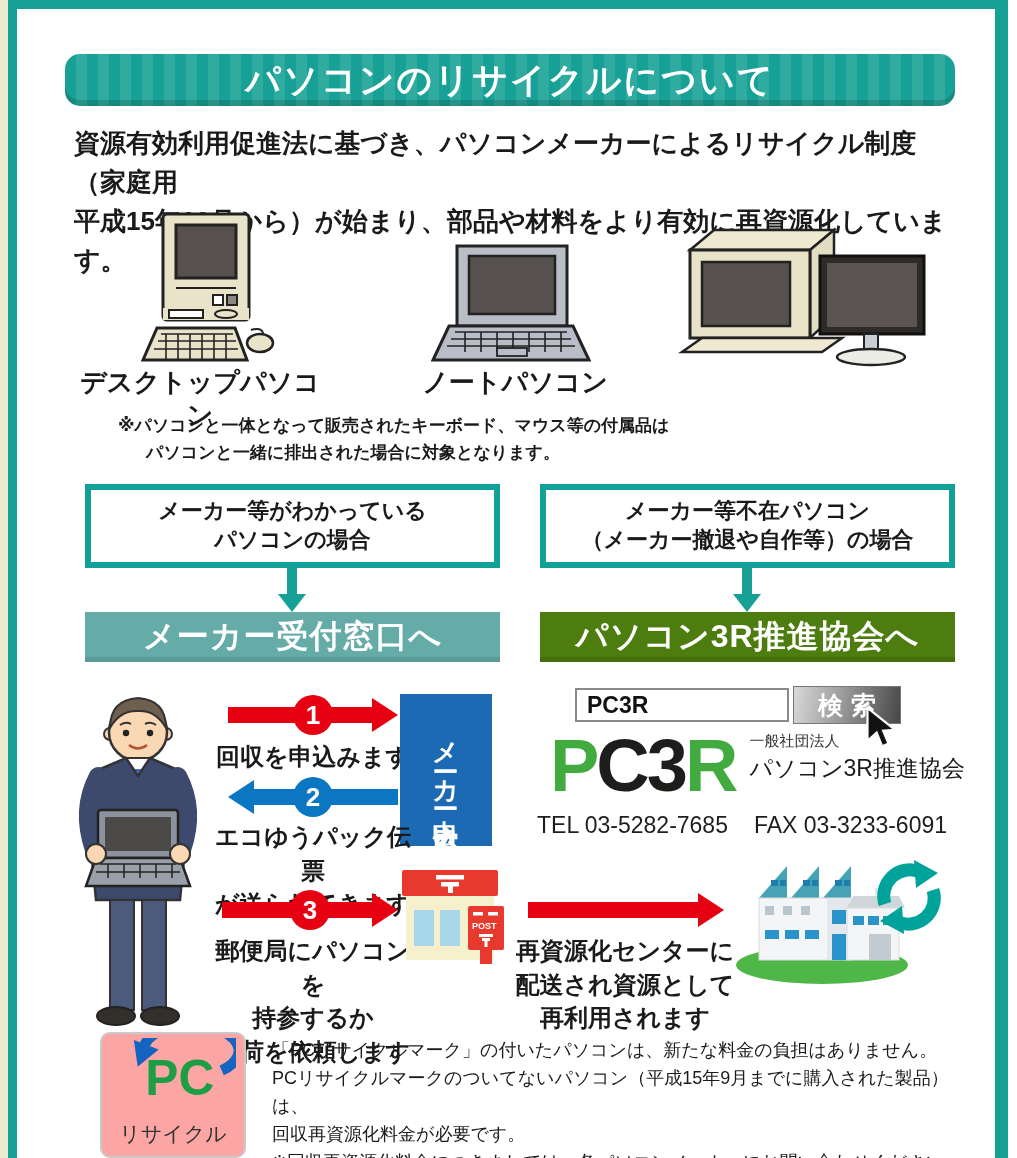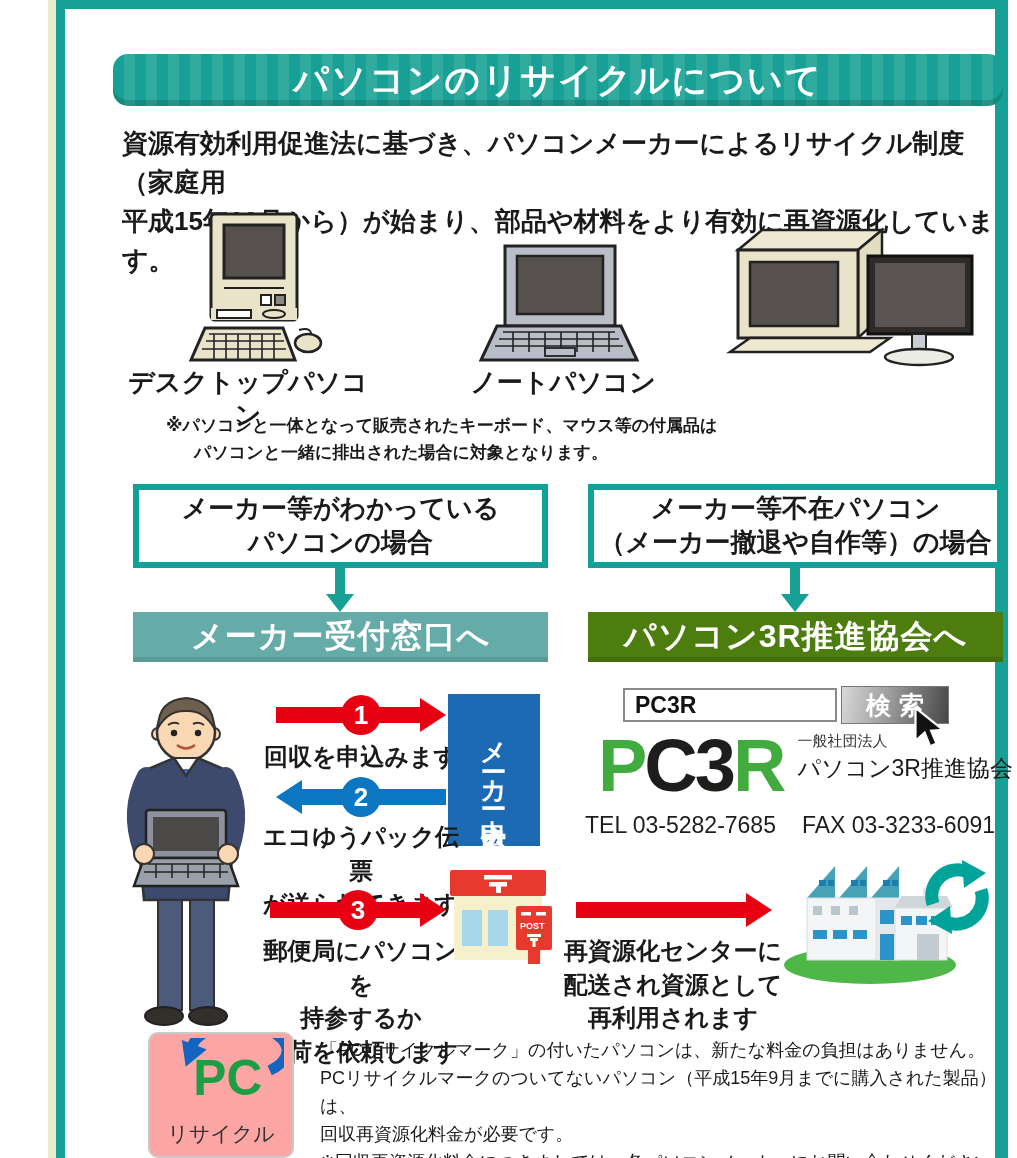--- a/index.html
+++ b/index.html
@@ -1,18 +1,18 @@
 <!DOCTYPE html>
 <html><head>
 <meta charset="utf-8">
 <style>
   html,body{margin:0;padding:0;background:#fff;}
   body{font-family:"Liberation Sans","DejaVu Sans",sans-serif;}
   #page{position:relative;width:1017px;height:1158px;background:#fff;overflow:hidden;}
-  .abs{position:absolute;margin-left:48px;}
+  .abs{position:absolute;}
 
   
   .edge-cream{left:0;top:0;width:8px;height:1158px;background:#e9edcc;}
   .frame-top{left:8px;top:0;right:9px;height:9px;background:#17a096;}
   .frame-left{left:8px;top:0;width:9px;height:1158px;background:#17a096;}
   .frame-right{right:9px;top:0;width:13px;height:1158px;background:#17a096;}
 
   
   .banner{left:65px;top:54px;width:890px;height:52px;border-radius:15px;
     background:repeating-linear-gradient(90deg,#17a096 0 11px,#2fab9f 11px 22px);
@@ -21,21 +21,21 @@
   .banner span{color:#fff;font-size:35px;font-weight:900;letter-spacing:2px;}
 
   .intro{left:74px;top:124px;width:892px;font-size:26px;font-weight:bold;color:#1a1a1a;line-height:1.5;}
 
   .dev-label{font-size:26px;font-weight:bold;color:#1a1a1a;text-align:center;line-height:1.25;}
   .note{left:118px;top:412px;font-size:17px;font-weight:bold;color:#1a1a1a;line-height:1.6;}
   .note .l2{padding-left:28px;}
 
   .case-box{width:403px;height:72px;border:6px solid #12a199;background:#fff;
     display:flex;flex-direction:column;align-items:center;justify-content:center;
-    font-size:26px;font-weight:bold;color:#1a1a1a;line-height:1.3;}
+    font-size:22px;font-weight:bold;color:#1a1a1a;line-height:1.3;}
   .down-arrow{width:28px;height:44px;}
   .down-arrow .shaft{position:absolute;left:9px;top:0;width:10px;height:27px;background:#17a096;}
   .down-arrow .head{position:absolute;left:0;top:26px;width:0;height:0;
     border-left:14px solid transparent;border-right:14px solid transparent;border-top:18px solid #17a096;}
   .dest-bar{width:415px;height:50px;display:flex;align-items:center;justify-content:center;
     color:#fff;font-size:32px;font-weight:900;letter-spacing:1px;box-shadow:inset 0 -5px 0 rgba(0,0,0,0.10);}
   .dest-left{background:#65aba8;}
   .dest-right{background:#4d7c0f;}
 
   

